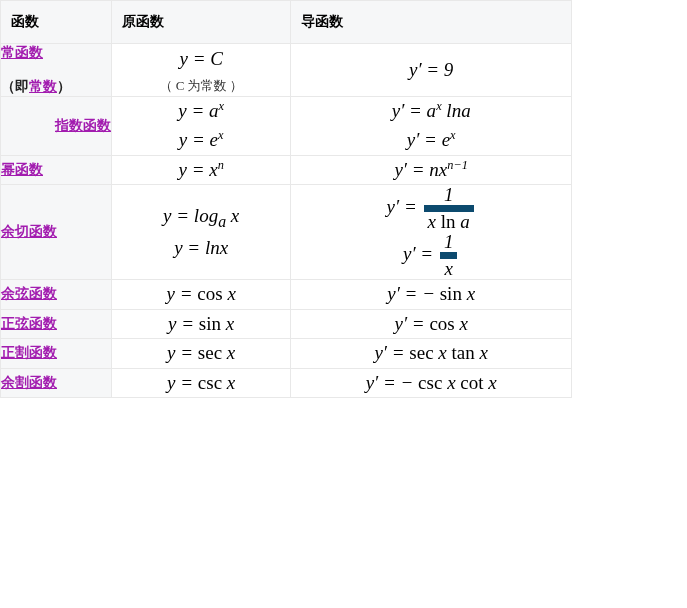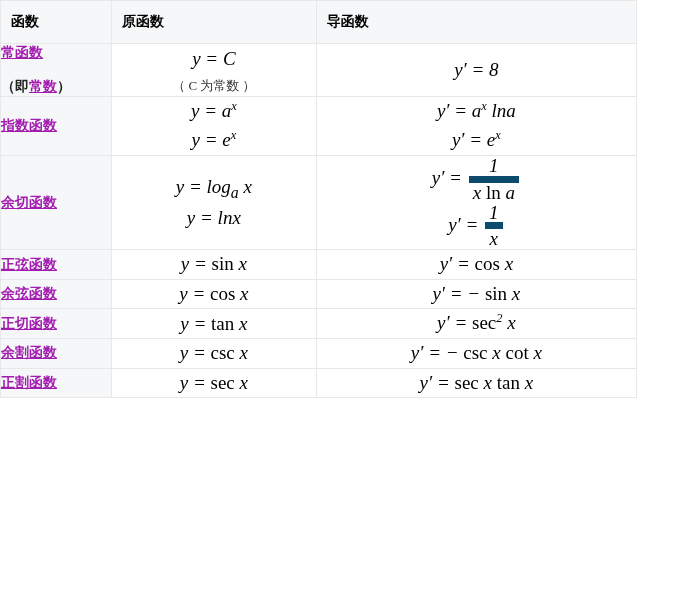--- a/index.html
+++ b/index.html
@@ -1,16 +1,16 @@
 <!DOCTYPE html>
 <html><head>
 <meta charset="utf-8">
 <style>
 body{margin:0;font-family:"Microsoft YaHei",SimSun,serif;background:#fff}
-.tbl{width:637px;border-collapse:collapse;font-size:14px}
+.tbl{width:572px;border-collapse:collapse;font-size:14px}
 .tbl th,.tbl td{border:1px solid #e8e8e8;padding:0}
 .tbl th{background:#f6f7f8;font-weight:700;text-align:left;padding:12px 10px}
 .row-label{background:#f6f7f8;width:110px;vertical-align:middle;padding:14px 10px;font-weight:700}
 .row-label a{color:#a21caf;text-decoration:underline}
 .plain{color:#222;font-weight:700}
 .cell{text-align:center;vertical-align:middle;padding:12px 6px}
 .math{font-family:"Cambria Math","STIXGeneral","Times New Roman",serif;font-style:italic;font-size:19px;line-height:1.5}
 .note{font-family:"Microsoft YaHei";font-style:normal;font-size:13px;color:#333;margin-top:4px}
 .frac{display:inline-block;vertical-align:middle;text-align:center;line-height:1.05;margin:0 2px}
 .frac .n{display:block;padding:0 4px}
@@ -35,98 +35,100 @@
 <tr>
   <td class="row-label">
     <a href="#">常函数</a><br><br>
     <span class="plain">（即</span><a href="#">常数</a><span class="plain">）</span>
   </td>
   <td class="cell">
     <div class="math">y = C</div>
     <div class="note">（ C 为常数 ）</div>
   </td>
   <td class="cell">
-    <div class="math">y′ = 8</div>
+    <div class="math">y′ = 9</div>
   </td>
 </tr>
 
 <tr>
-  <td class="row-label" style="text-align:left">
+  <td class="row-label" style="text-align:right">
     <a href="#">指数函数</a>
   </td>
   <td class="cell">
     <div class="math"><span>y = a</span><sup>x</sup></div>
     <div class="math"><span>y = e</span><sup>x</sup></div>
   </td>
   <td class="cell">
     <div class="math"><span>y′ = a</span><sup>x</sup><span> lna</span></div>
     <div class="math"><span>y′ = e</span><sup>x</sup></div>
   </td>
 </tr>
 
+<tr>
+  <td class="row-label">
+    <a href="#">幂函数</a>
+  </td>
+  <td class="cell">
+    <div class="math"><span>y = x</span><sup>n</sup></div>
+  </td>
+  <td class="cell">
+    <div class="math"><span>y′ = nx</span><sup>n−1</sup></div>
+  </td>
+</tr>
 
 <tr>
   <td class="row-label">
     <a href="#">余切函数</a>
   </td>
   <td class="cell">
     <div class="math"><span>y = log</span><sub>a</sub><span> x</span></div>
     <div class="math">y = lnx</div>
   </td>
   <td class="cell">
     <div class="math"><span>y′ = </span><span class="frac"><span class="n">1</span><span class="d"><span>x </span><span class="ln">ln</span><span> a</span></span></span></div>
     <div class="math"><span>y′ = </span><span class="frac"><span class="n">1</span><span class="d">x</span></span></div>
   </td>
 </tr>
 
 <tr>
-  <td class="row-label"><a href="#">正弦函数</a></td>
-  <td class="cell">
-          <div class="math"><span>y = </span><span class="op">sin</span><span> x</span></div>
-        </td>
-  <td class="cell">
-          <div class="math"><span>y′ = </span><span class="op">cos</span><span> x</span></div>
-        </td>
-</tr>
-
-<tr>
   <td class="row-label"><a href="#">余弦函数</a></td>
   <td class="cell">
           <div class="math"><span>y = </span><span class="op">cos</span><span> x</span></div>
         </td>
   <td class="cell">
           <div class="math"><span>y′ = − </span><span class="op">sin</span><span> x</span></div>
         </td>
 </tr>
 
 <tr>
-  <td class="row-label"><a href="#">正切函数</a></td>
+  <td class="row-label"><a href="#">正弦函数</a></td>
   <td class="cell">
-          <div class="math"><span>y = </span><span class="op">tan</span><span> x</span></div>
+          <div class="math"><span>y = </span><span class="op">sin</span><span> x</span></div>
         </td>
   <td class="cell">
-          <div class="math"><span>y′ = </span><span class="op">sec</span><sup>2</sup><span> x</span></div>
+          <div class="math"><span>y′ = </span><span class="op">cos</span><span> x</span></div>
         </td>
 </tr>
 
+
+
+<tr>
+  <td class="row-label"><a href="#">正割函数</a></td>
+  <td class="cell">
+          <div class="math"><span>y = </span><span class="op">sec</span><span> x</span></div>
+        </td>
+  <td class="cell">
+          <div class="math"><span>y′ = </span><span class="op">sec</span><span> x </span><span class="op">tan</span><span> x</span></div>
+        </td>
+</tr>
 
 <tr>
   <td class="row-label"><a href="#">余割函数</a></td>
   <td class="cell">
           <div class="math"><span>y = </span><span class="op">csc</span><span> x</span></div>
         </td>
   <td class="cell">
           <div class="math"><span>y′ = − </span><span class="op">csc</span><span> x </span><span class="op">cot</span><span> x</span></div>
         </td>
 </tr>
 
-<tr>
-  <td class="row-label"><a href="#">正割函数</a></td>
-  <td class="cell">
-          <div class="math"><span>y = </span><span class="op">sec</span><span> x</span></div>
-        </td>
-  <td class="cell">
-          <div class="math"><span>y′ = </span><span class="op">sec</span><span> x </span><span class="op">tan</span><span> x</span></div>
-        </td>
-</tr>
-
 </tbody>
 </table>
 
 </body></html>

